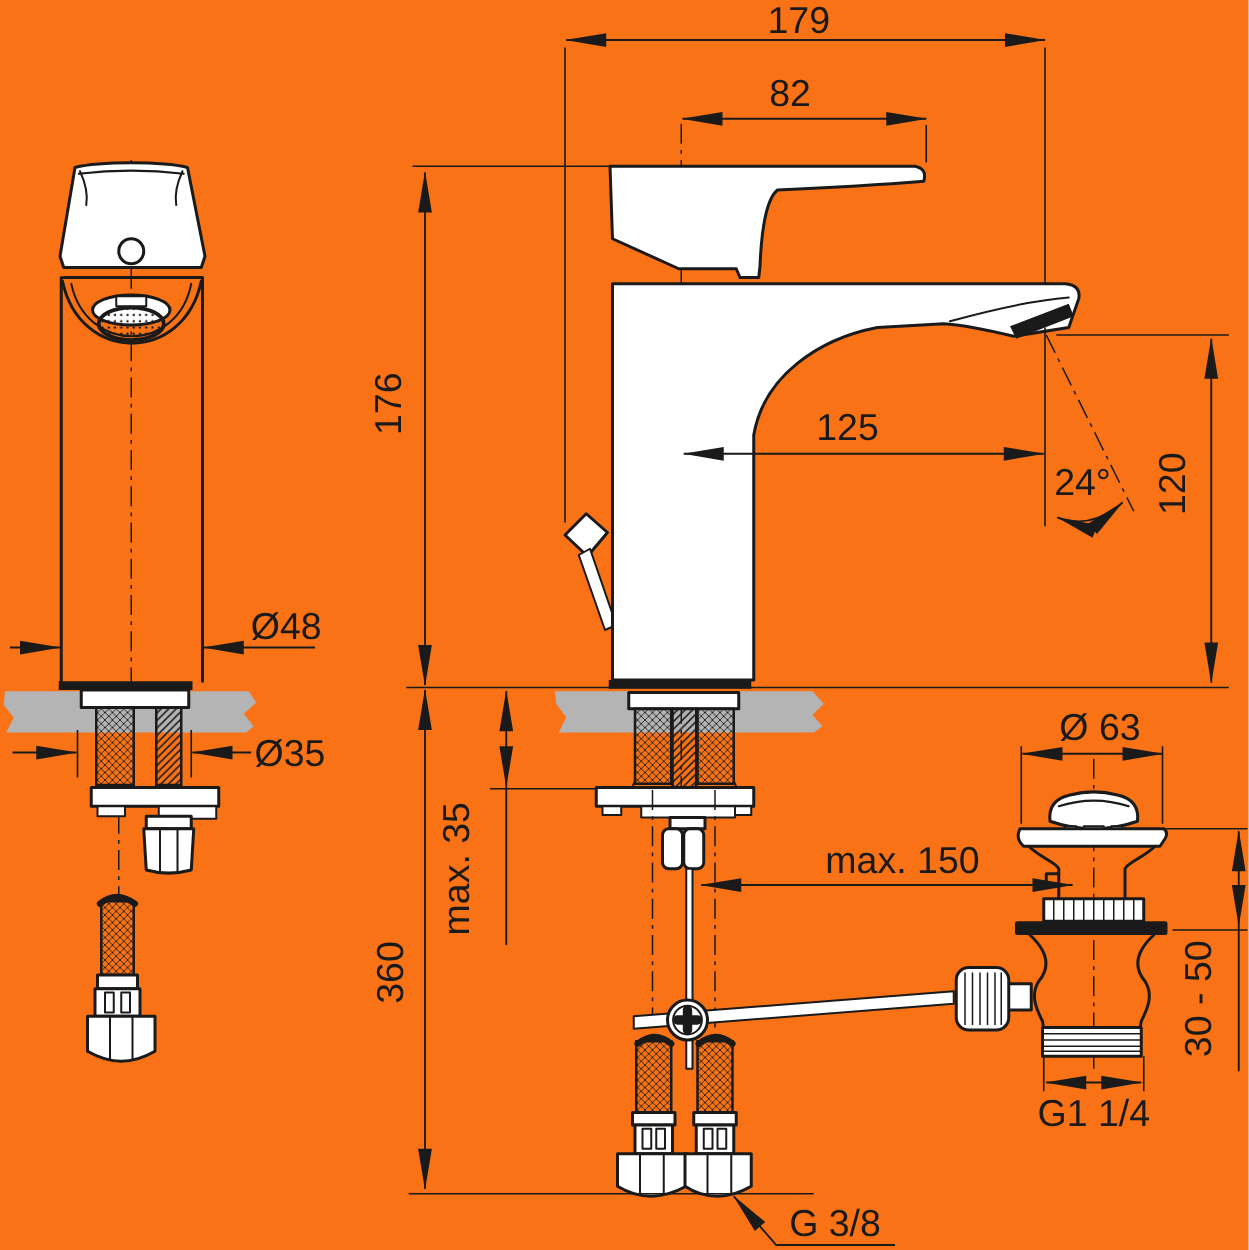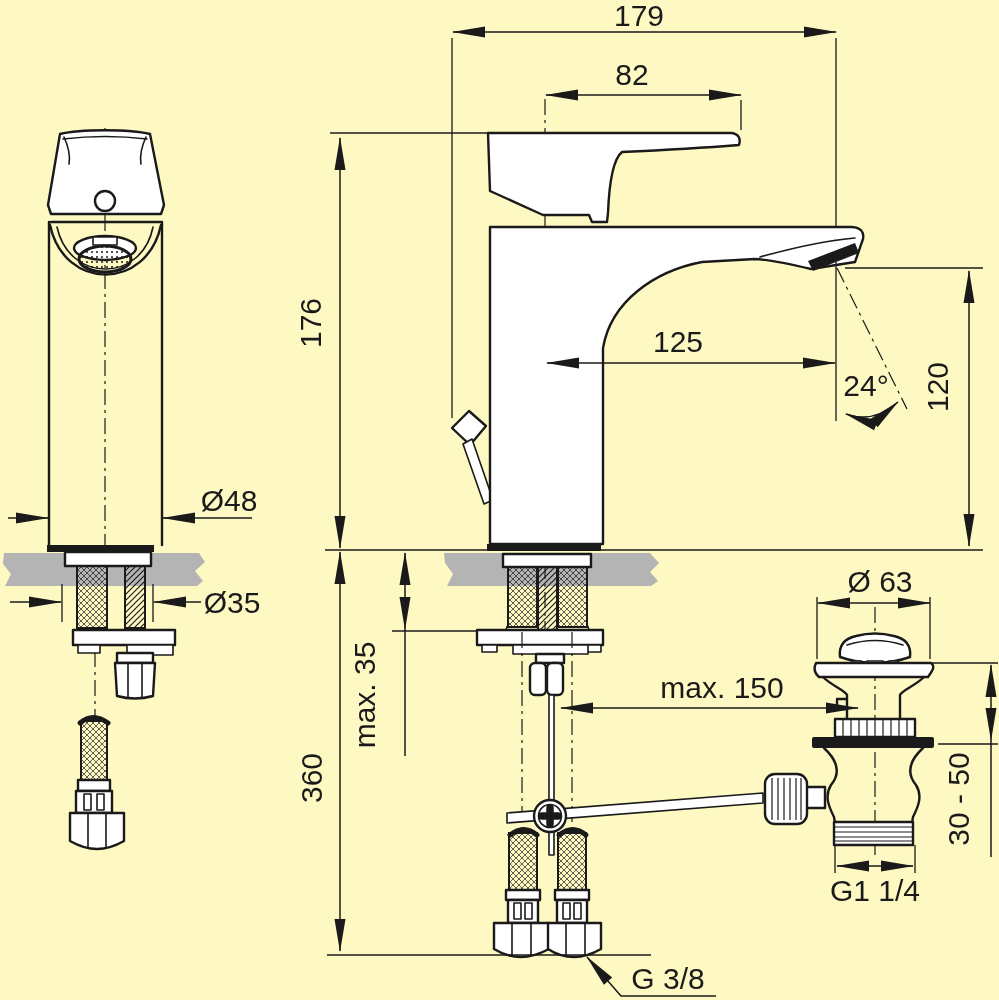--- a/index.html
+++ b/index.html
@@ -1,16 +1,16 @@
 <!DOCTYPE html>
 <html><head>
 <meta charset="utf-8">
 <style>
   html,body{margin:0;padding:0;background:#ffffff;}
-  .stage{width:999px;height:1000px;background:#fef9c3;position:relative;overflow:hidden;}
+  .stage{width:999px;height:1000px;background:#f97316;position:relative;overflow:hidden;}
   svg{display:block;}
   .ol    {fill:none;stroke:#1a1a1a;stroke-width:2.4;stroke-linejoin:round;stroke-linecap:round;}
   .olthin{fill:none;stroke:#1a1a1a;stroke-width:1.6;stroke-linejoin:round;stroke-linecap:round;}
   .fw    {fill:#ffffff;stroke:#1a1a1a;stroke-width:2.4;stroke-linejoin:round;}
   .fwthin{fill:#ffffff;stroke:#1a1a1a;stroke-width:1.6;stroke-linejoin:round;}
   .blk   {fill:#1a1a1a;stroke:none;}
   .gray  {fill:#b4b4b4;stroke:none;}
   .dim   {fill:none;stroke:#1a1a1a;stroke-width:1.5;}
   .ext   {fill:none;stroke:#1a1a1a;stroke-width:1.3;}
   .cl    {fill:none;stroke:#1a1a1a;stroke-width:1.2;stroke-dasharray:16 5 3 5;}

